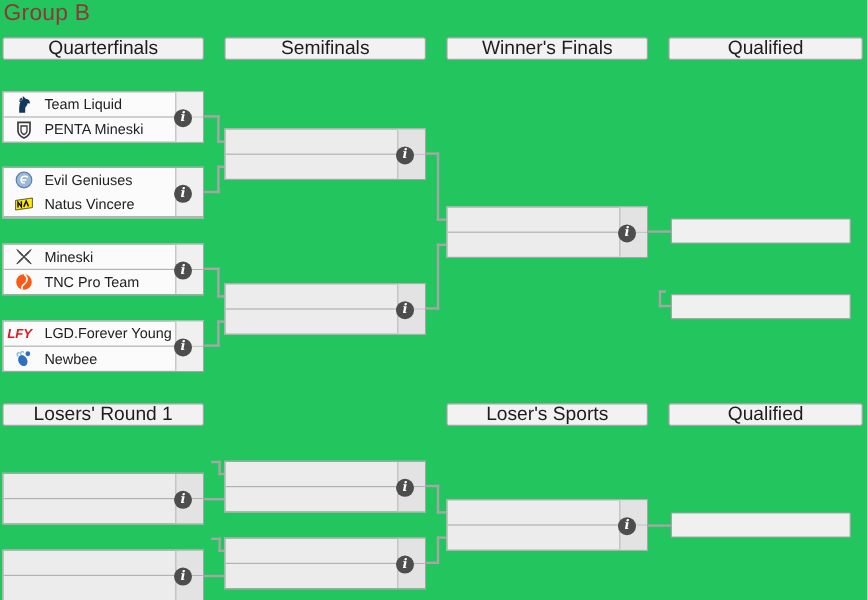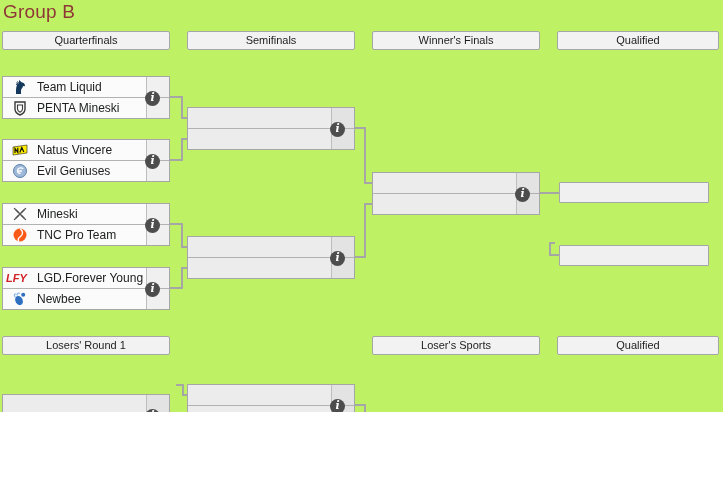--- a/index.html
+++ b/index.html
@@ -1,21 +1,21 @@
 <!DOCTYPE html>
 <html><head>
 <meta charset="utf-8">
 <style>
   html,body{margin:0;padding:0;background:#fff;}
-  #stage{position:relative;width:723px;height:412px;overflow:hidden;background:#bef264;
+  #stage{position:relative;width:723px;height:500px;overflow:hidden;background:#22c55e;
          font-family:"Liberation Sans",sans-serif;}
   #title{position:absolute;left:3px;top:1px;margin:0;font-size:19px;font-weight:400;
          color:#8f3737;letter-spacing:.2px;}
   .hdr{position:absolute;height:17px;background:#f2f2f2;border:1px solid #a6a6a6;
-       border-radius:2px;font-size:11px;line-height:17px;text-align:center;color:#1d1d1d;
+       border-radius:2px;font-size:16px;line-height:17px;text-align:center;color:#1d1d1d;
        box-sizing:content-box;}
   .match{position:absolute;width:166px;border:1px solid #a6a6a6;background:#fbfbfb;z-index:2;}
   .match .row{height:20px;position:relative;display:flex;align-items:center;}
   .match .row.top{border-bottom:1px solid #b2b2b2;}
   .match .score{position:absolute;right:0;top:0;height:100%;width:22px;
                 border-left:1px solid #bdbdbd;background:#f0f0f0;z-index:1;}
   .match.empty{background:#ececec;}
   .match.empty .score{background:#e3e3e3;}
   .logo-cell{width:34px;flex:none;display:flex;justify-content:center;align-items:center;}
   .tname{font-size:12px;color:#202122;white-space:nowrap;}
@@ -111,38 +111,38 @@
             <path d="M5.5 5 H10.5 V9 C10.5 10.5 9.3 11.6 8 12.2 C6.7 11.6 5.5 10.5 5.5 9 Z" fill="none" stroke="#3a3a3a" stroke-width="1.1"></path>
           </svg>
       </span>
       <span class="tname">PENTA Mineski</span>
       <span class="score"></span>
     </div>
     <span class="info">i</span>
   </div>
 
   <div class="match" style="left:2px;top:139px">
+    <div class="row">
+      <span class="logo-cell">
+        <svg width="16" height="16" viewBox="0 0 16 16">
+            <circle cx="8" cy="8" r="6.5" fill="#9db8d8" stroke="#5b82ab" stroke-width="1"></circle>
+            <path d="M11.2 5.8 C9.8 4.4 6.4 4.6 5.6 6.8 C4.8 9 6.4 10.8 8.8 10.2 M5.4 8 H10" stroke="#fff" stroke-width="1.3" fill="none"></path>
+          </svg>
+      </span>
+      <span class="tname">Evil Geniuses</span>
+      <span class="score"></span>
+    </div>
     <div class="row top">
       <span class="logo-cell">
         <svg width="16" height="16" viewBox="0 0 16 16">
             <polygon points="1,5 15,3 15,11 1,13" fill="#ffec00" stroke="#222" stroke-width="0.6"></polygon>
             <path d="M3 11 L3 6.5 L5.8 10.4 L5.8 5.8 M7.8 10.4 L9.8 5.6 L11.8 10" stroke="#111" stroke-width="1.2" fill="none"></path>
           </svg>
       </span>
       <span class="tname">Natus Vincere</span>
-      <span class="score"></span>
-    </div>
-    <div class="row">
-      <span class="logo-cell">
-        <svg width="16" height="16" viewBox="0 0 16 16">
-            <circle cx="8" cy="8" r="6.5" fill="#9db8d8" stroke="#5b82ab" stroke-width="1"></circle>
-            <path d="M11.2 5.8 C9.8 4.4 6.4 4.6 5.6 6.8 C4.8 9 6.4 10.8 8.8 10.2 M5.4 8 H10" stroke="#fff" stroke-width="1.3" fill="none"></path>
-          </svg>
-      </span>
-      <span class="tname">Evil Geniuses</span>
       <span class="score"></span>
     </div>
     <span class="info">i</span>
   </div>
 
   <div class="match" style="left:2px;top:203px">
     <div class="row top">
       <span class="logo-cell">
         <svg width="16" height="16" viewBox="0 0 16 16">
             <path d="M2 2 C5 4 7 6 8 8 C9 6 11 4 14 2 C12 5 10 7 8 8 C10 9 12 11 14 14 C11 12 9 10 8 8 C7 10 5 12 2 14 C4 11 6 9 8 8 C6 7 4 5 2 2 Z" fill="#474747" stroke="#474747" stroke-width="0.8"></path>

